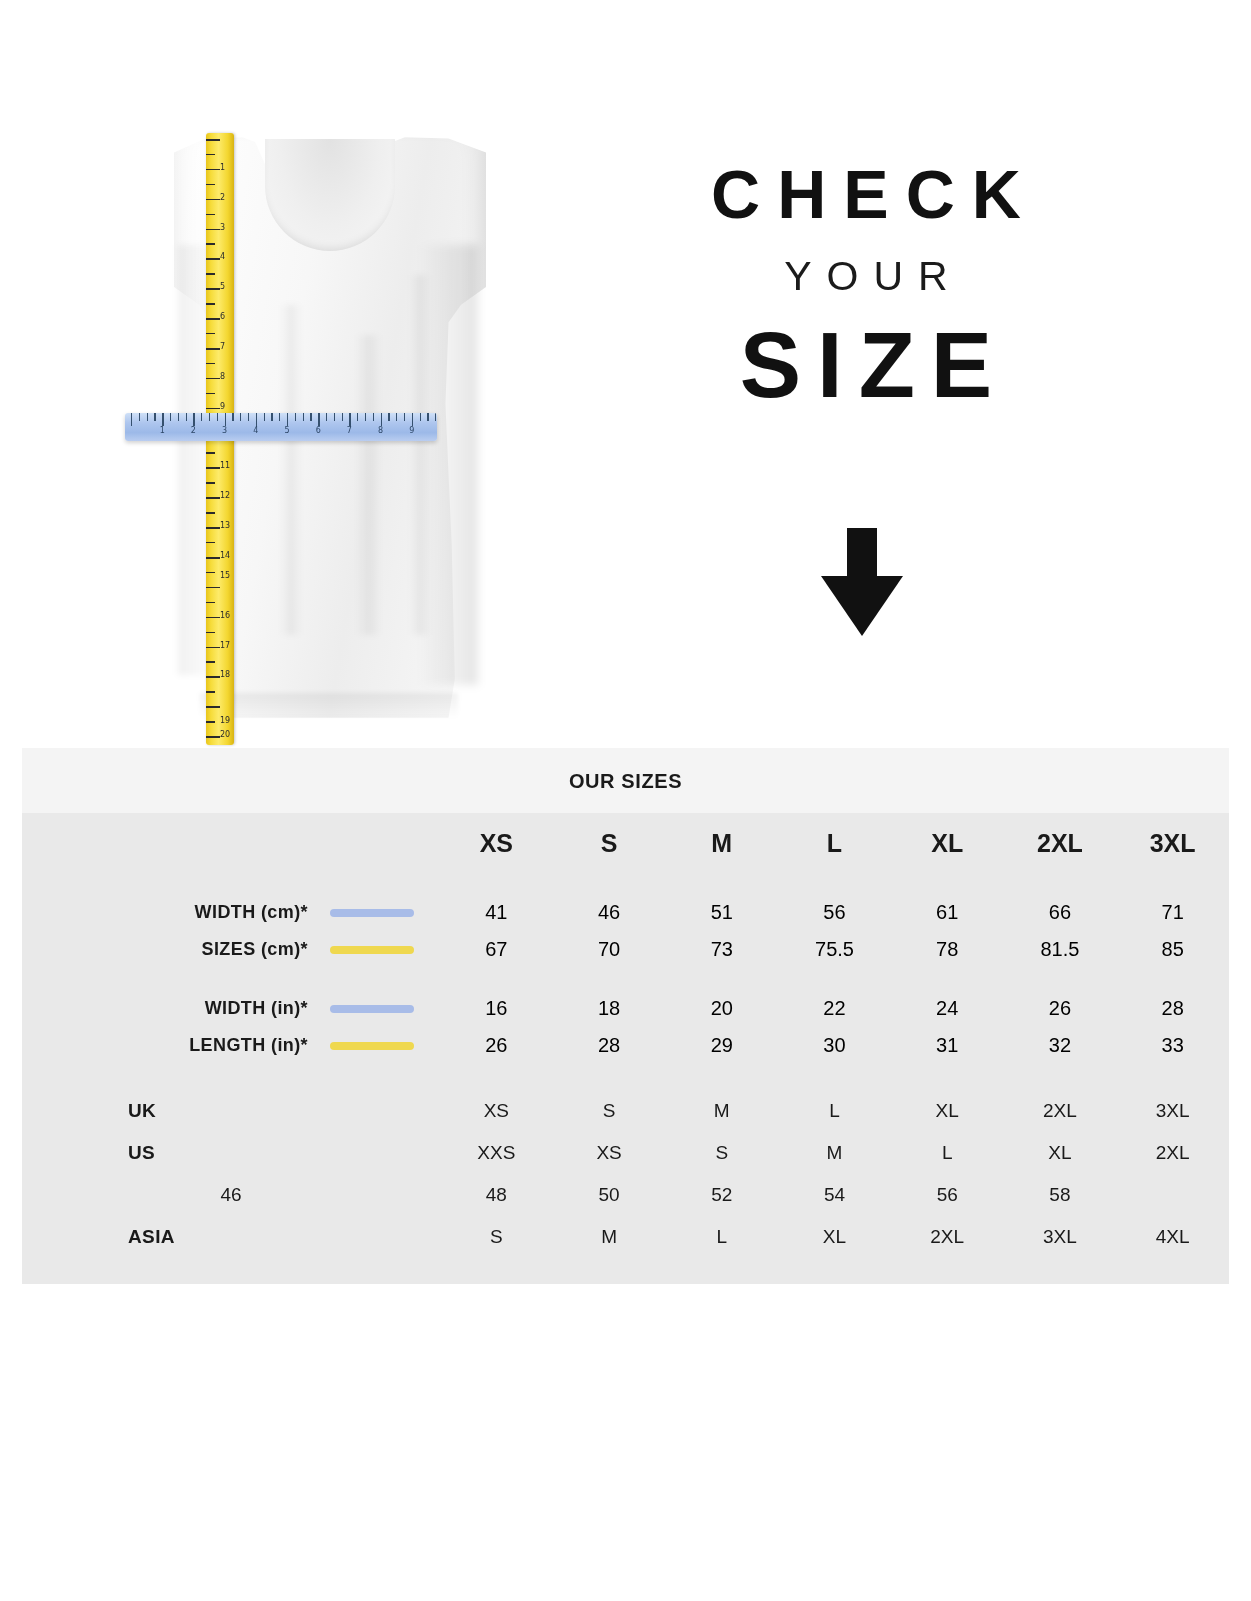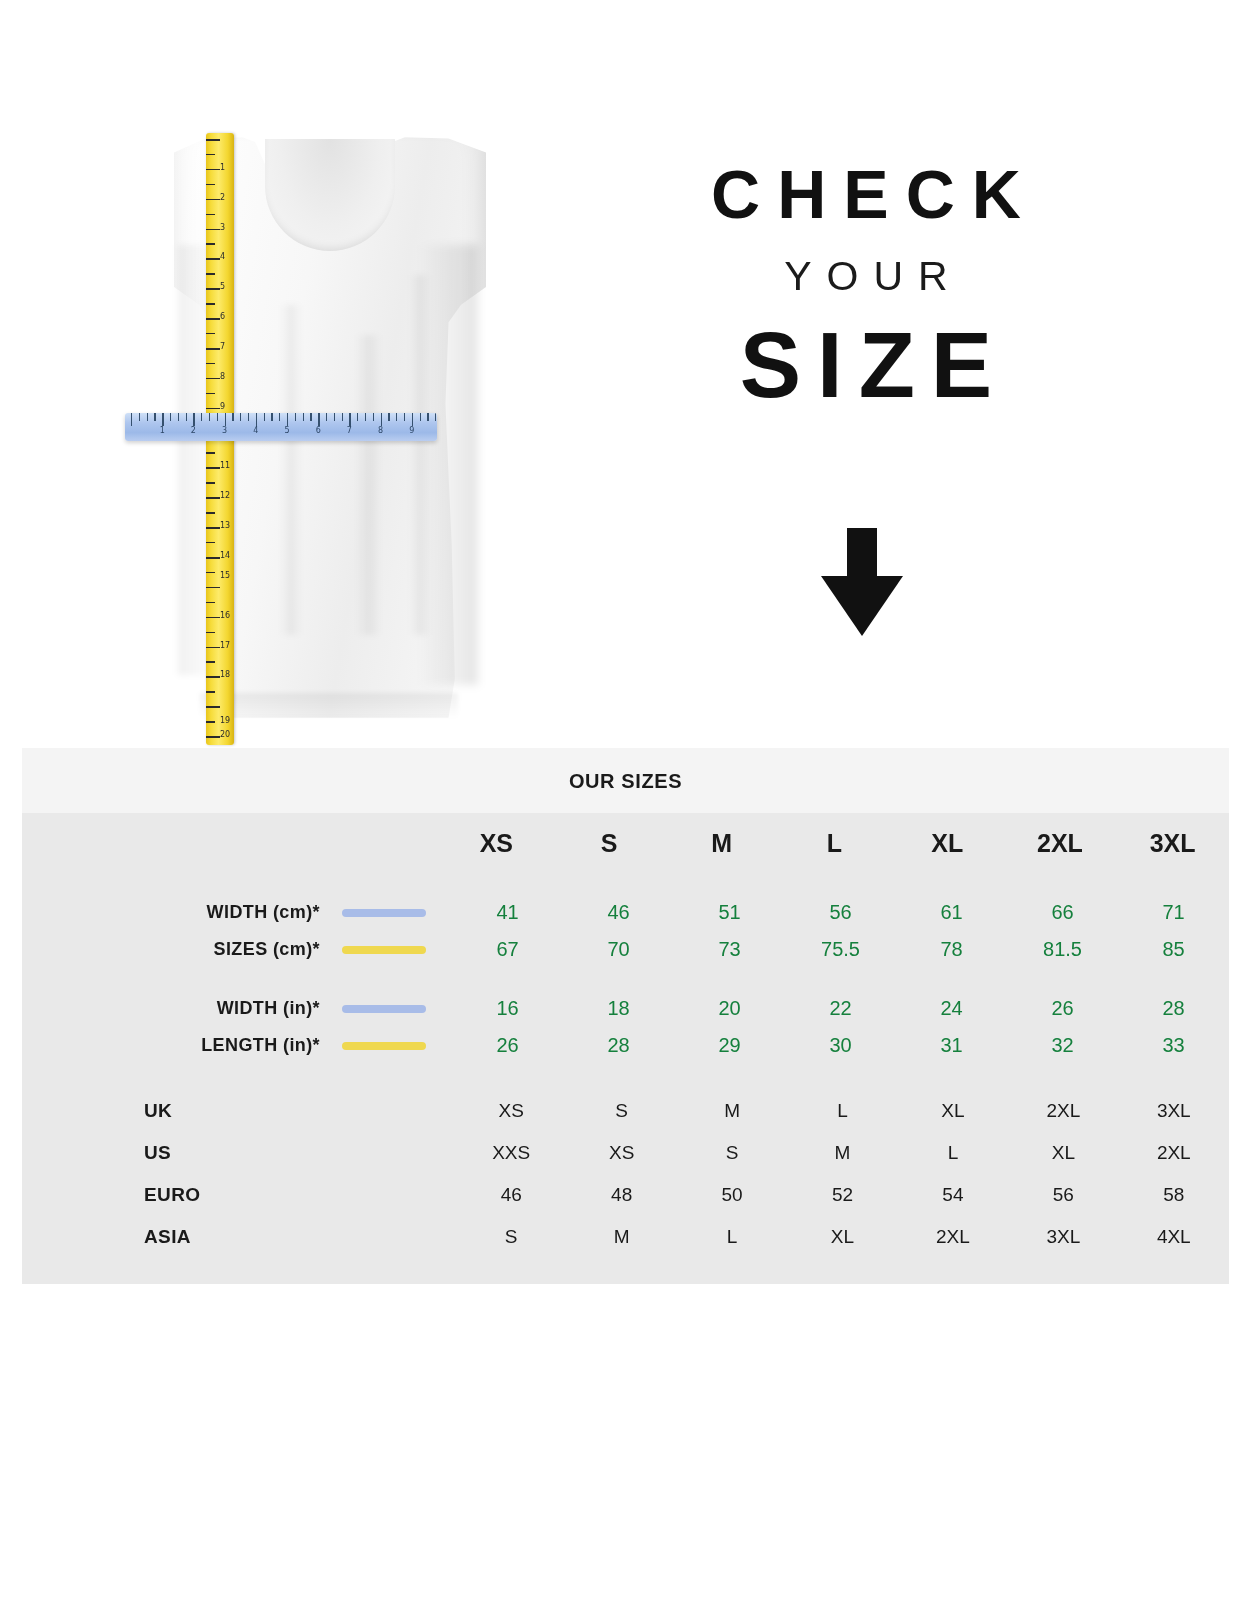--- a/index.html
+++ b/index.html
@@ -252,21 +252,20 @@
     text-align: center;
     font-size: 25px;
     font-weight: 700;
     padding: 16px 0 22px 0;
     color: #1a1a1a;
   }
 
   .meas-block {
     background: #e9e9e9;
     padding-bottom: 6px;
-    padding-left: 12px;
   }
   .meas-row {
     display: grid;
     grid-template-columns: 418px 1fr 1fr 1fr 1fr 1fr 1fr 1fr;
     align-items: center;
   }
   .label-cell {
     display: flex;
     align-items: center;
     justify-content: flex-end;
@@ -284,38 +283,37 @@
     width: 84px;
     height: 8px;
     border-radius: 4px;
     flex: none;
   }
   .swatch.blue { background: #a8bce8; }
   .swatch.yellow { background: #efd84f; }
   .val {
     text-align: center;
     font-size: 20px;
-    color: #15803d;
+    color: #000000;
     padding: 7px 0;
   }
   .val.bold { font-weight: 400; }
 
   .gap { height: 22px; }
   .meas-top-pad { height: 14px; }
 
   .regional {
     background: #e9e9e9;
     padding-top: 6px;
     padding-bottom: 26px;
   }
   .reg-row {
     display: grid;
     grid-template-columns: 418px 1fr 1fr 1fr 1fr 1fr 1fr 1fr;
     align-items: center;
-    margin-left: 16px;
   }
   .reg-label {
     font-size: 19px;
     font-weight: 700;
     letter-spacing: .4px;
     color: #1a1a1a;
     padding-left: 106px;
   }
   .reg-val {
     text-align: center;
@@ -569,21 +567,20 @@
       <div class="reg-val">XXS</div>
       <div class="reg-val">XS</div>
       <div class="reg-val">S</div>
       <div class="reg-val">M</div>
       <div class="reg-val">L</div>
       <div class="reg-val">XL</div>
       <div class="reg-val">2XL</div>
     </div>
 
     <div class="reg-row">
-      <div class="reg-label">EURO</div>
       <div class="reg-val">46</div>
       <div class="reg-val">48</div>
       <div class="reg-val">50</div>
       <div class="reg-val">52</div>
       <div class="reg-val">54</div>
       <div class="reg-val">56</div>
       <div class="reg-val">58</div>
     </div>
 
     <div class="reg-row">

